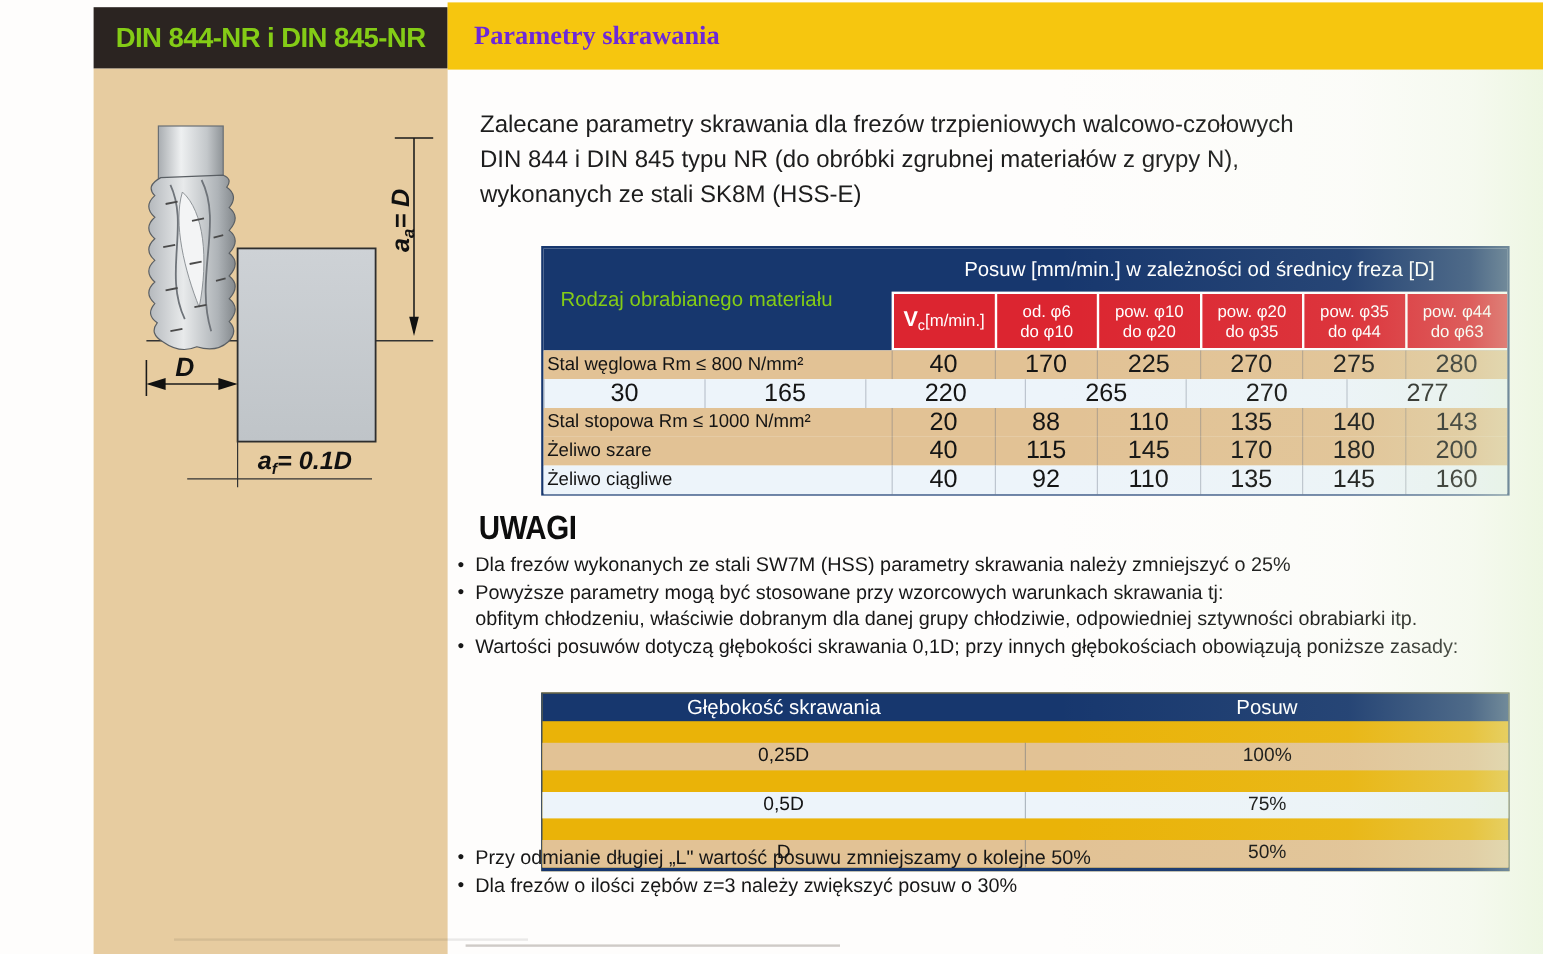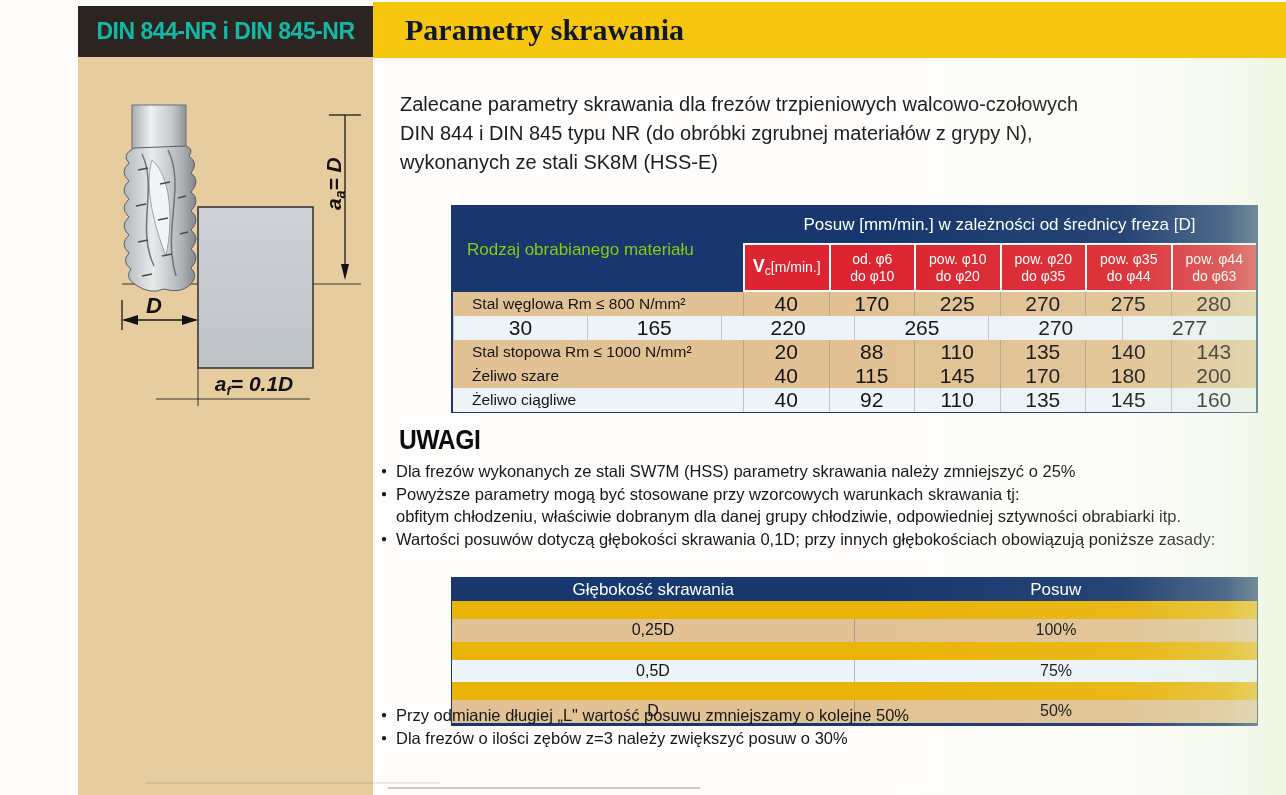--- a/index.html
+++ b/index.html
@@ -3,25 +3,25 @@
 <meta charset="utf-8">
 <style>
   html,body{margin:0;padding:0;background:#ffffff;}
   .page{position:relative;width:1286px;height:795px;background:#fefdfc;overflow:hidden;
         font-family:"Liberation Sans","DejaVu Sans",sans-serif;color:#1a1a1a;}
 
   
   .tan-panel{position:absolute;left:78px;top:57px;width:295px;height:738px;background:#e7cca0;}
   .din-box{position:absolute;left:78px;top:6px;width:295px;height:51px;background:#2b2421;
            display:flex;align-items:center;justify-content:center;}
-  .din-box span{color:#14b8a6;font-weight:bold;font-size:23px;letter-spacing:-0.5px;white-space:nowrap;}
+  .din-box span{color:#84cc16;font-weight:bold;font-size:23px;letter-spacing:-0.5px;white-space:nowrap;}
   .yellow-band{position:absolute;left:373px;top:2px;width:913px;height:56px;background:#f6c60f;
                display:flex;align-items:center;}
   .yellow-band span{font-family:"Liberation Serif","DejaVu Serif",serif;font-weight:bold;
-                    font-size:30px;color:#0f172a;margin-left:32px;}
+                    font-size:22px;color:#6d28d9;margin-left:22px;}
 
   
   .intro{position:absolute;left:400px;top:90px;font-size:20px;line-height:29px;color:#1d1d1d;white-space:nowrap;}
 
   
   .diagram-svg{position:absolute;left:78px;top:58px;}
 
   
   .t1{position:absolute;left:451px;top:205px;width:807px;box-sizing:border-box;
       border:2px solid #17376e;background:#fff;}
@@ -35,21 +35,21 @@
            align-items:center;justify-content:center;font-size:14px;line-height:17px;}
   .vcline{display:flex;align-items:baseline;}
   .vc-v{font-weight:bold;font-size:18px;}
   .vc-c{font-size:12px;position:relative;top:3px;}
   .vc-u{font-size:14px;}
   .t1-rows{display:flex;flex-direction:column;height:119px;}
   .t1row{flex:1;display:flex;align-items:stretch;}
   .alt0{background:#e2c295;}
   .alt1{background:#edf4fa;}
   .c{display:flex;align-items:center;}
-  .c.mat{width:290px;padding-left:19px;box-sizing:border-box;font-size:15.5px;color:#141414;}
+  .c.mat{width:290px;padding-left:3px;box-sizing:border-box;font-size:15.5px;color:#141414;}
   .c.v{flex:1;justify-content:center;font-size:21px;color:#141414;
        border-left:1px solid rgba(100,110,125,0.35);}
 
   
   .uwagi-title{position:absolute;left:399px;top:424px;font-size:28px;font-weight:bold;color:#0d0d0d;
                transform:scaleX(0.88);transform-origin:left;letter-spacing:-0.5px;}
   .notes{position:absolute;left:381px;top:460px;width:900px;font-size:16.5px;color:#171717;}
   .note-line{display:flex;line-height:22.6px;white-space:nowrap;}
   .dot{width:15px;font-size:10px;line-height:22.6px;flex:none;}
   .cont{padding-left:15px;}

